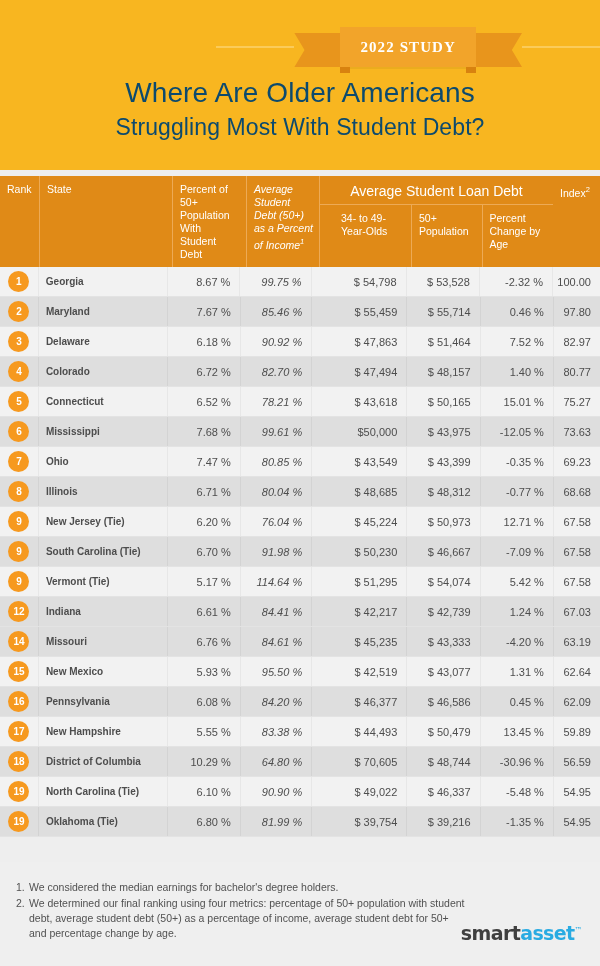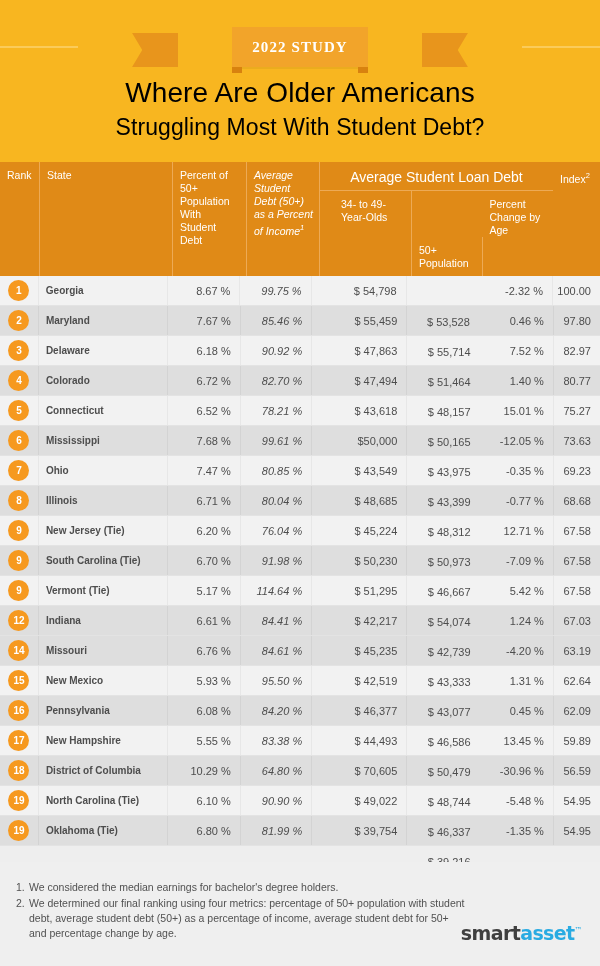--- a/index.html
+++ b/index.html
@@ -11,21 +11,21 @@
   }
   .page { position:relative; width:600px; height:966px; overflow:hidden; background:#eeeeee; }
 
   
   .banner {
     position:absolute; left:0; top:0; width:600px; height:170px;
     background:#F8B620;
   }
   .ribbon-wrap {
     position:absolute; left:0; top:26px; width:600px; height:42px;
-    display:flex; align-items:center; justify-content:space-between;
+    display:flex; align-items:center; justify-content:flex-end;
   }
   .rib-line { width:78px; height:2px; background:#FBCB5A; }
   .rib-tail {
     width:46px; height:34px; background:#E8951C;
     position:relative; top:3px;
   }
   .rib-tail.left  { clip-path:polygon(0 0, 100% 0, 100% 100%, 0 100%, 22% 50%); }
   .rib-tail.right { clip-path:polygon(0 0, 100% 0, 78% 50%, 100% 100%, 0 100%); }
   .rib-center {
     background:#F2A42A; color:#ffffff;
@@ -38,28 +38,28 @@
   }
   .rib-center::before, .rib-center::after{
     content:""; position:absolute; bottom:-6px; width:10px; height:6px;
     background:#D8820F;
   }
   .rib-center::before{ left:0; }
   .rib-center::after { right:0; }
 
   .title {
     position:absolute; left:14px; top:76px; width:572px;
-    text-align:center; color:#000000;
+    text-align:center; color:#0c4a6e;
     font-size:28px; line-height:34px; font-weight:300;
     letter-spacing:0.1px;
   }
   .title .l2 { display:block; font-size:23px; }
 
   
-  .table { position:absolute; left:0; top:162px; width:600px; }
+  .table { position:absolute; left:0; top:176px; width:600px; }
 
   .thead { background:#E08A17; color:#ffffff; }
   .thead .hrow { display:flex; }
   .hcell {
     font-size:10.5px; line-height:13px; color:#ffffff;
     padding:7px 6px 6px 7px;
     border-right:1px solid #EDAA55;
   }
   .hcell.last { border-right:none; }
   .grp { display:flex; flex-direction:column; }
@@ -68,21 +68,21 @@
     padding:7px 4px 5px; border-bottom:1px solid #EDAA55;
   }
   .grp-sub { display:flex; flex:1; }
 
   .w-rank { width:40px; }
   .w-state{ width:133px; }
   .w-pct  { width:74px; }
   .w-avg  { width:73px;font-style:italic; }
   .w-g    { width:233px; }
   .w-g1   { width:83px;margin-left:14px; }
-  .w-g2   { width:75px;margin-top:46px; }
+  .w-g2   { width:75px; }
   .w-g3   { width:75px; }
   .w-idx  { width:47px; }
 
   .tbody { }
   .trow {
     display:flex; height:30px; align-items:stretch;
     background:#F2F2F2;
     border-bottom:1px solid #E3E3E3;
   }
   .trow.alt { background:#DEDEDE; }

